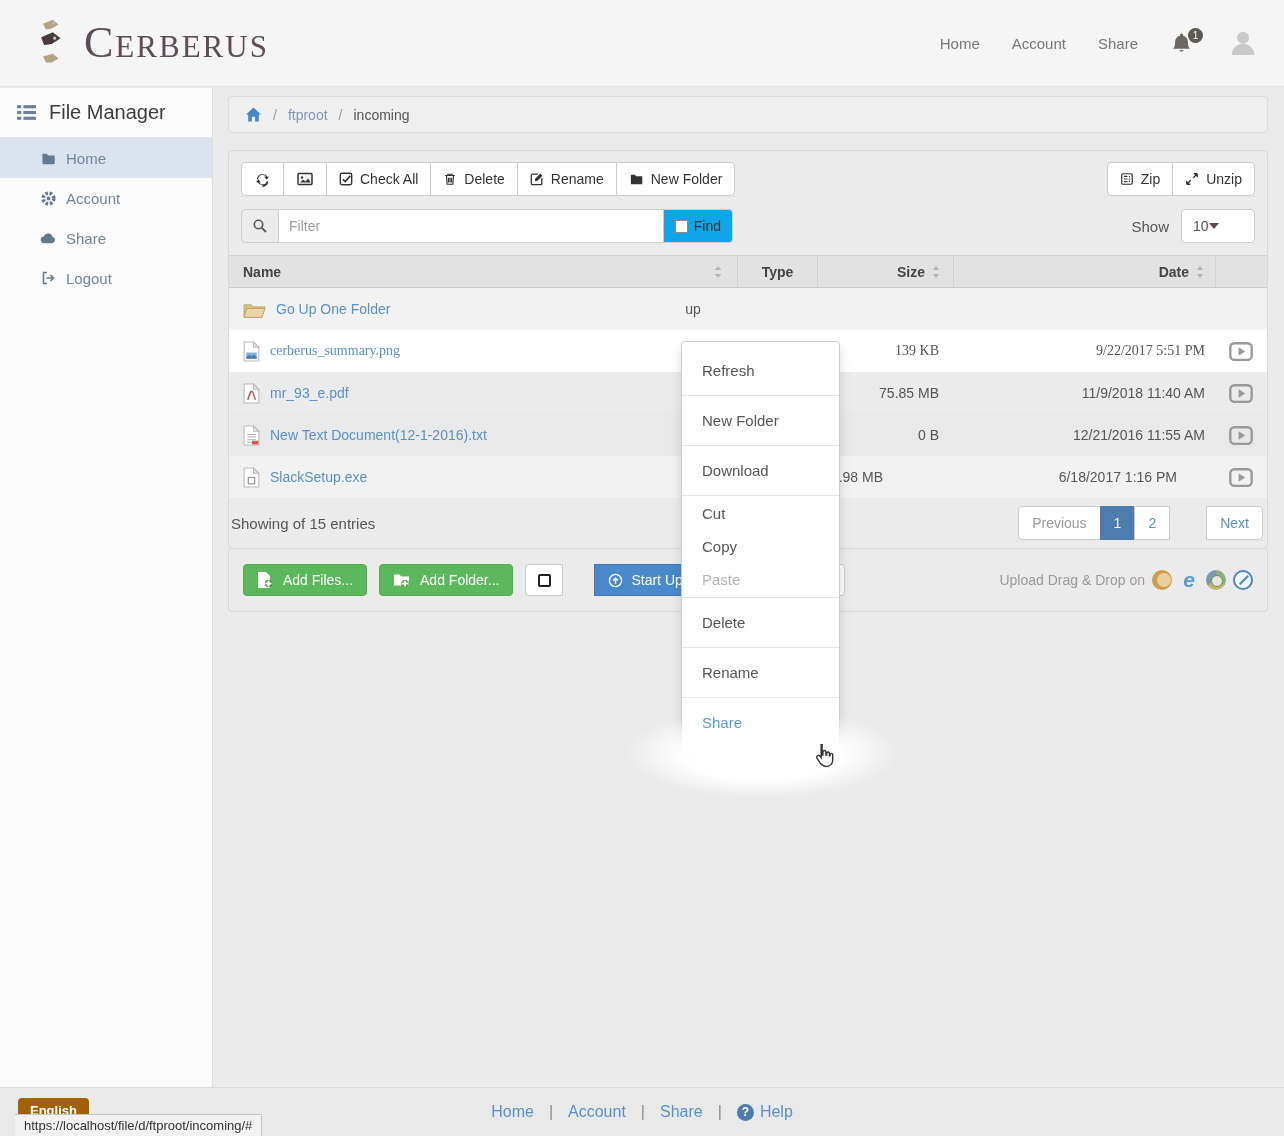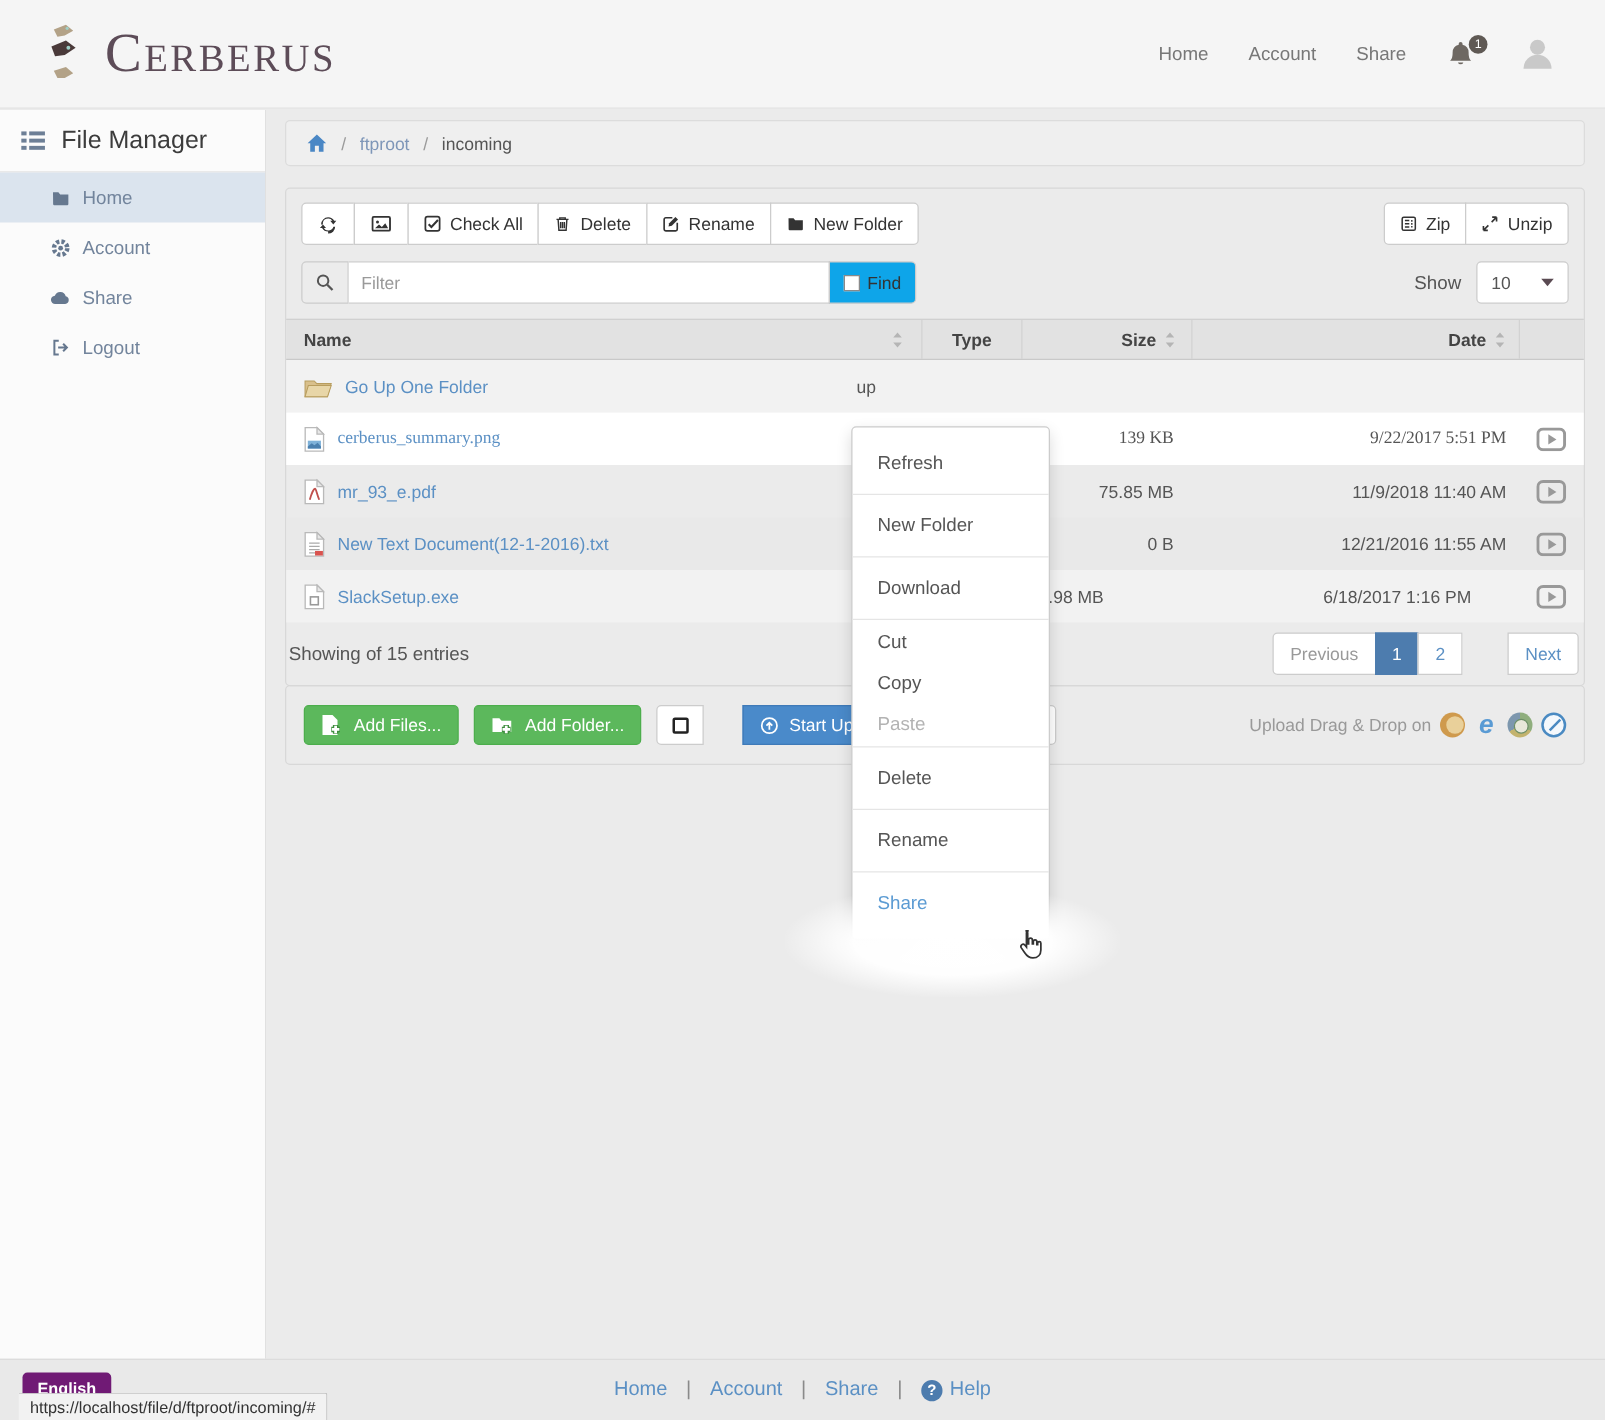--- a/index.html
+++ b/index.html
@@ -11,21 +11,21 @@
     overflow:hidden;
     color:#555;
   }
   .screen { position:absolute; inset:0; }
 
   
   .top-header {
     position:absolute; top:0; left:0; right:0; height:87px;
     background:#f5f5f5; border-bottom:1px solid #e2e2e2;
     display:flex; align-items:center; justify-content:space-between;
-    padding:0 39px 0 14px;
+    padding:0 26px 0 14px;
   }
   .brand { display:flex; align-items:center; gap:8px; }
   .brand-text {
     font-family:"Liberation Serif", serif;
     font-variant:small-caps;
     font-size:44px; letter-spacing:2px; color:#5d4c58; line-height:1;
   }
   .top-nav { display:flex; align-items:center; gap:32px; font-size:15px; color:#777; }
   .top-nav a { color:#777; text-decoration:none; cursor:pointer; }
   .bell-wrap { position:relative; width:26px; height:24px; cursor:pointer; }
@@ -95,21 +95,21 @@
   .ig-input::placeholder { color:#9a9a9a; }
   .find-btn {
     display:flex; align-items:center; gap:6px; padding:0 11px;
     background:#0ea5e9; border:1px solid #ccc; border-radius:0 4px 4px 0;
     margin-left:-1px; font-size:14px; color:#333; cursor:pointer;
   }
   .chk { width:13px; height:13px; border:1px solid #8a8a8a; background:#fff; }
   .show-size { display:flex; align-items:center; gap:12px; font-size:15px; color:#555; }
   .select {
     width:74px; height:34px; border:1px solid #ccc; border-radius:4px; background:#fff;
-    display:flex; align-items:center; justify-content:space-between;
+    display:flex; align-items:center; 
     padding:0 11px; font-size:14px; color:#555; cursor:pointer;
   }
   .caret { width:0; height:0; border-left:5px solid transparent; border-right:5px solid transparent; border-top:6px solid #5a4a52; }
 
   
   .thead {
     display:flex; align-items:center; height:33px;
     background:#e2e2e2; border-top:1px solid #d0d0d0; border-bottom:1px solid #c9c9c9;
     font-weight:bold; font-size:14px; color:#444;
   }
@@ -214,21 +214,21 @@
     background:#e9e9e9; border-top:1px solid #dcdcdc;
     display:flex; align-items:center; justify-content:center; gap:15px; font-size:16px;
   }
   .page-footer a { color:#5b90c4; text-decoration:none; cursor:pointer; display:flex; align-items:center; gap:6px; }
   .foot-sep { color:#8a8a8a; }
   .help-circle {
     width:17px; height:17px; border-radius:50%; background:#4d7cae; color:#fff;
     font-size:12px; font-weight:bold; display:flex; align-items:center; justify-content:center;
   }
   .lang-btn {
-    position:absolute; left:18px; bottom:13px; background:#701a75; color:#fff;
+    position:absolute; left:18px; bottom:13px; background:#a16207; color:#fff;
     font-size:13px; font-weight:bold; padding:5px 12px; border-radius:4px; z-index:5; cursor:pointer;
   }
   .status-bar {
     position:absolute; left:15px; bottom:0; height:22px; z-index:10;
     background:#f2f2f2; border:1px solid #c4c4c4; border-left:none; border-bottom:none;
     border-top-right-radius:2px; color:#333; font-size:13px;
     display:flex; align-items:center; padding:0 9px;
   }
 </style>
 </head>

